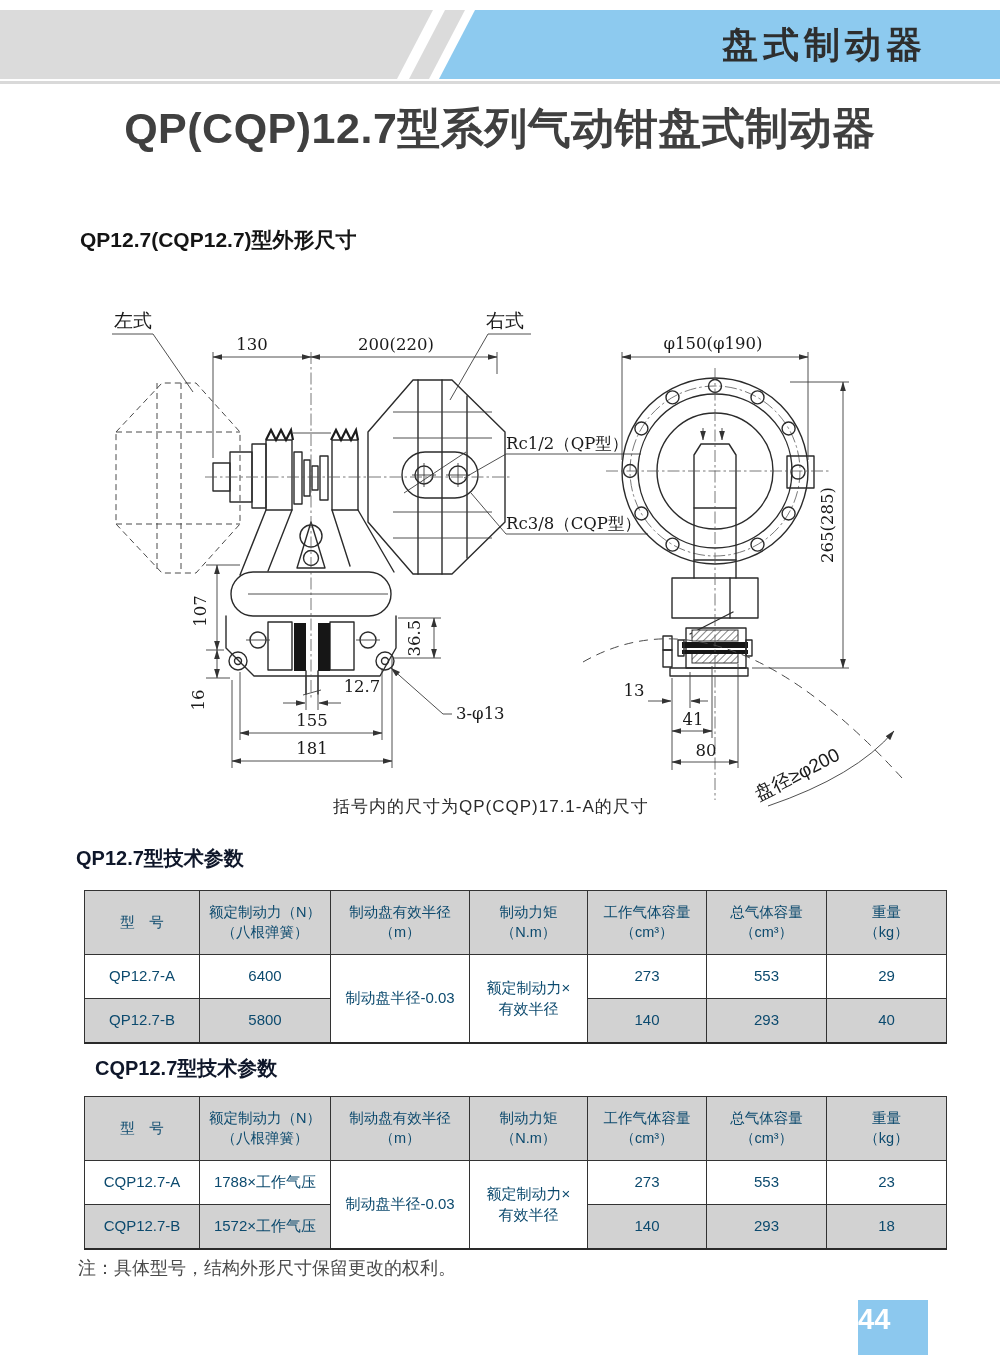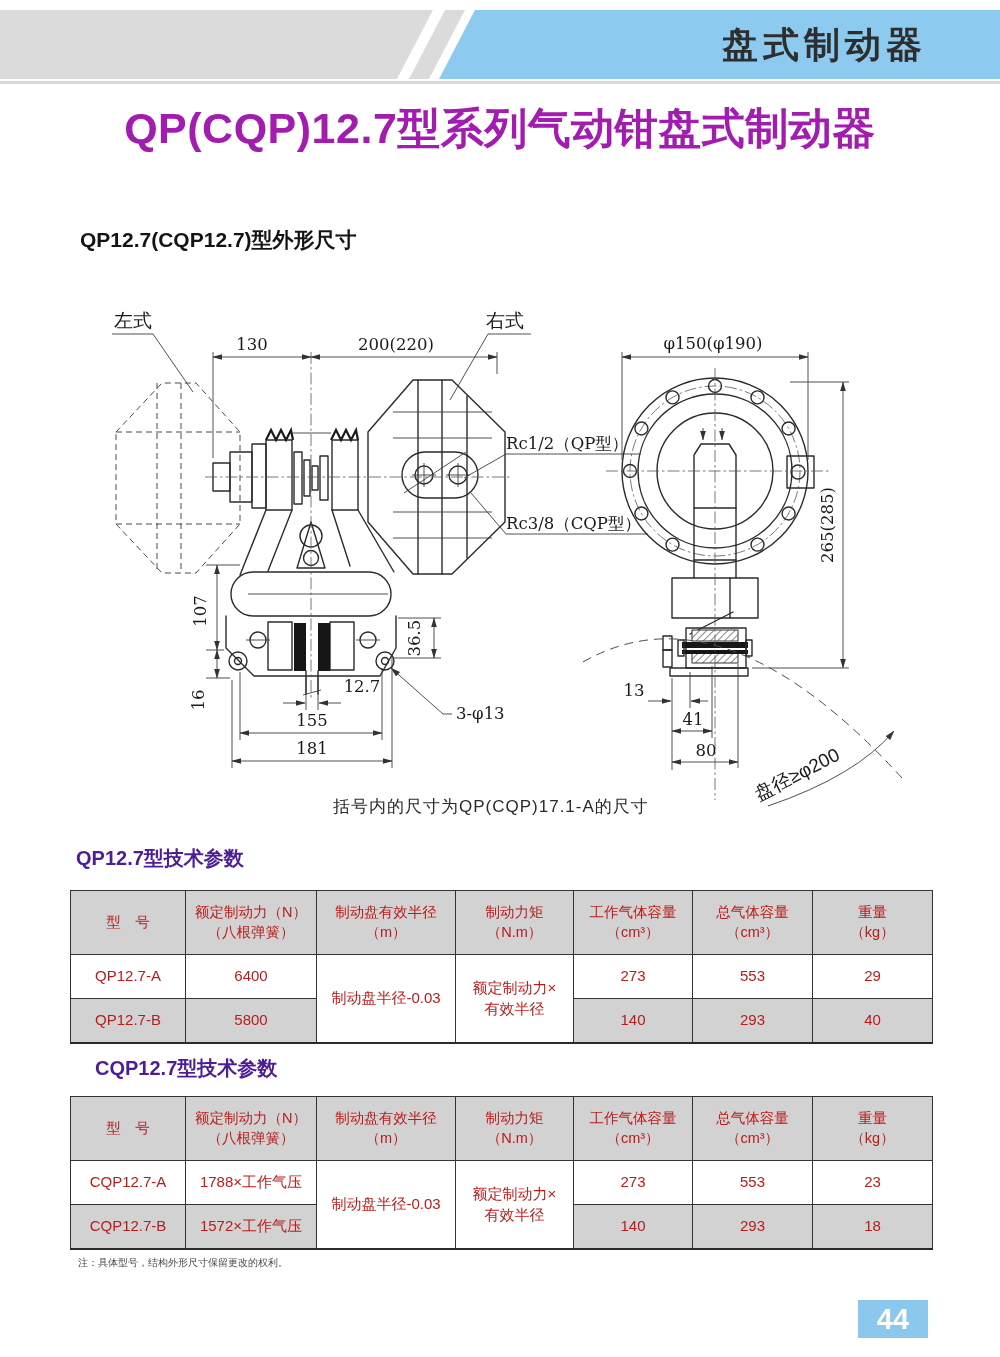--- a/index.html
+++ b/index.html
@@ -13,52 +13,52 @@
   .band-stripe{position:absolute;left:409px;top:0;width:56px;height:69px;background:#dbdbdb;
              clip-path:polygon(36px 0,56px 0,20px 69px,0 69px);}
   .band-blue{position:absolute;left:439px;top:0;width:561px;height:69px;background:#8dcaef;
              clip-path:polygon(36px 0,561px 0,561px 69px,0 69px);}
   .band-title{position:absolute;left:722px;top:0;height:69px;line-height:69px;
               font-size:36px;font-weight:bold;color:#2e2e2e;letter-spacing:5px;white-space:nowrap;}
   .band-rule{position:absolute;top:81px;left:0;width:1000px;height:3px;background:#d9d9d9;}
 
   
   .main-title{position:absolute;top:100px;left:0;width:1000px;text-align:center;
-              font-size:43px;font-weight:bold;color:#a21caf;letter-spacing:0.5px;white-space:nowrap;}
+              font-size:43px;font-weight:bold;color:#404040;letter-spacing:0.5px;white-space:nowrap;}
   .sec-title{position:absolute;left:80px;top:226px;font-size:21px;font-weight:bold;color:#141414;}
   .caption{position:absolute;left:333px;top:795px;font-size:17px;color:#2a2a2a;letter-spacing:1px;}
 
   
   .drawing{position:absolute;left:60px;top:280px;width:900px;height:545px;}
   .ol{fill:none;stroke:#2b2b2b;stroke-width:1.4;stroke-linejoin:round;stroke-linecap:round;}
   .thin{fill:none;stroke:#3c3c3c;stroke-width:0.9;}
   .dim{fill:none;stroke:#3c3c3c;stroke-width:0.9;}
   .cl{fill:none;stroke:#555;stroke-width:0.8;stroke-dasharray:12 3 2.5 3;}
   .ph{fill:none;stroke:#4a4a4a;stroke-width:1;stroke-dasharray:6 4;}
   .ph2{fill:none;stroke:#4a4a4a;stroke-width:1;stroke-dasharray:9 6;}
   .spr{fill:none;stroke:#1c1c1c;stroke-width:2.2;stroke-linejoin:miter;}
   .blk{fill:#161616;stroke:none;}
   .cad{font-family:"DejaVu Serif","Liberation Serif",serif;font-size:16.5px;fill:#1a1a1a;}
   .cadzh{font-family:"Liberation Sans","DejaVu Sans",sans-serif;font-size:19px;fill:#1a1a1a;}
 
   
-  .tbl-title{position:absolute;font-size:20px;font-weight:bold;color:#4c1d95;}
-  .tbl{border-collapse:collapse;table-layout:fixed;width:862px;font-size:15px;color:#b91c1c;position:absolute;left:70px;}
+  .tbl-title{position:absolute;font-size:20px;font-weight:bold;color:#0f172a;}
+  .tbl{border-collapse:collapse;table-layout:fixed;width:862px;font-size:15px;color:#0c4a6e;position:absolute;left:84px;}
   .tbl th,.tbl td{border:1.6px solid #333;text-align:center;vertical-align:middle;
                   padding:0;line-height:1.35;white-space:pre-line;font-weight:normal;}
   .tbl thead th{background:#d2d2d2;height:63px;font-size:14.5px;}
   .tbl tbody td{height:43px;}
   .tbl tr.row-a td{background:#ffffff;}
   .tbl tr.row-b td{background:#d2d2d2;}
   .tbl td.merged{background:linear-gradient(#ffffff 0 50%,#d2d2d2 50% 100%);}
   .tbl tbody tr:last-child td,.tbl tbody td[rowspan]{border-bottom:2.5px solid #2a2a2a;}
 
-  .note{position:absolute;left:78px;top:1256px;font-size:10px;color:#4a4a4a;}
-  .pagenum{position:absolute;left:858px;top:1300px;width:70px;height:38px;background:#8cc8ee;
-           color:#fff;font-size:29px;font-weight:bold;text-align:center;line-height:39px;}
+  .note{position:absolute;left:78px;top:1256px;font-size:18px;color:#4a4a4a;}
+  .pagenum{position:absolute;left:858px;top:1300px;width:70px;height:55px;background:#8cc8ee;
+           color:#fff;font-size:29px;font-weight:bold;line-height:39px;}
 </style>
 </head>
 <body>
 
 <div class="page">
 
   <div class="band">
     <div class="band-gray"></div>
     <div class="band-stripe"></div>
     <div class="band-blue"></div>

